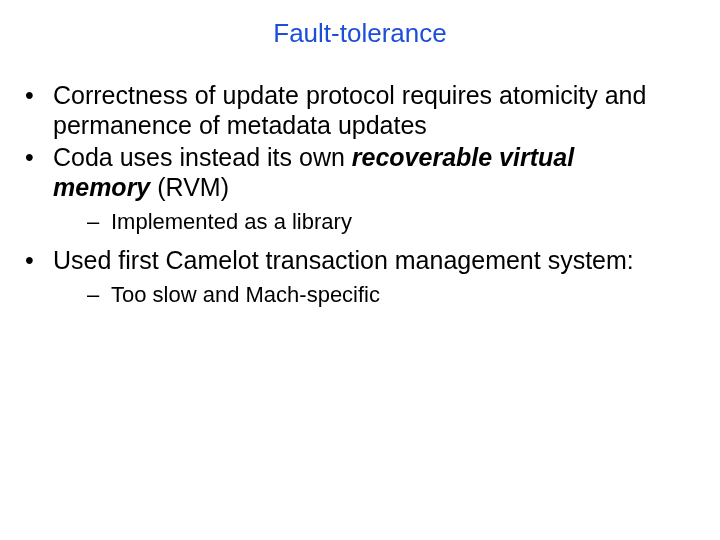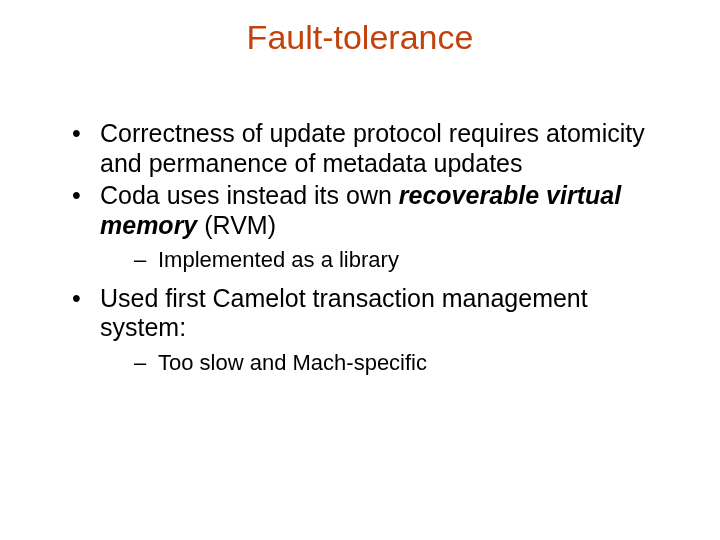--- a/index.html
+++ b/index.html
@@ -12,28 +12,28 @@
     color: #000000;
   }
   .slide {
     width: 720px;
     height: 540px;
     position: relative;
     box-sizing: border-box;
   }
   .title {
     text-align: center;
-    font-size: 34px;
-    color: #c2410c;
+    font-size: 26px;
+    color: #1d4ed8;
     padding-top: 18px;
     font-weight: normal;
   }
   .body {
-    margin-top: 62px;
-    padding-left: 72px;
+    margin-top: 32px;
+    padding-left: 25px;
     padding-right: 50px;
   }
   ul.level1 {
     list-style: none;
     padding: 0;
     margin: 0;
   }
   ul.level1 > li {
     font-size: 25px;
     line-height: 1.18;

